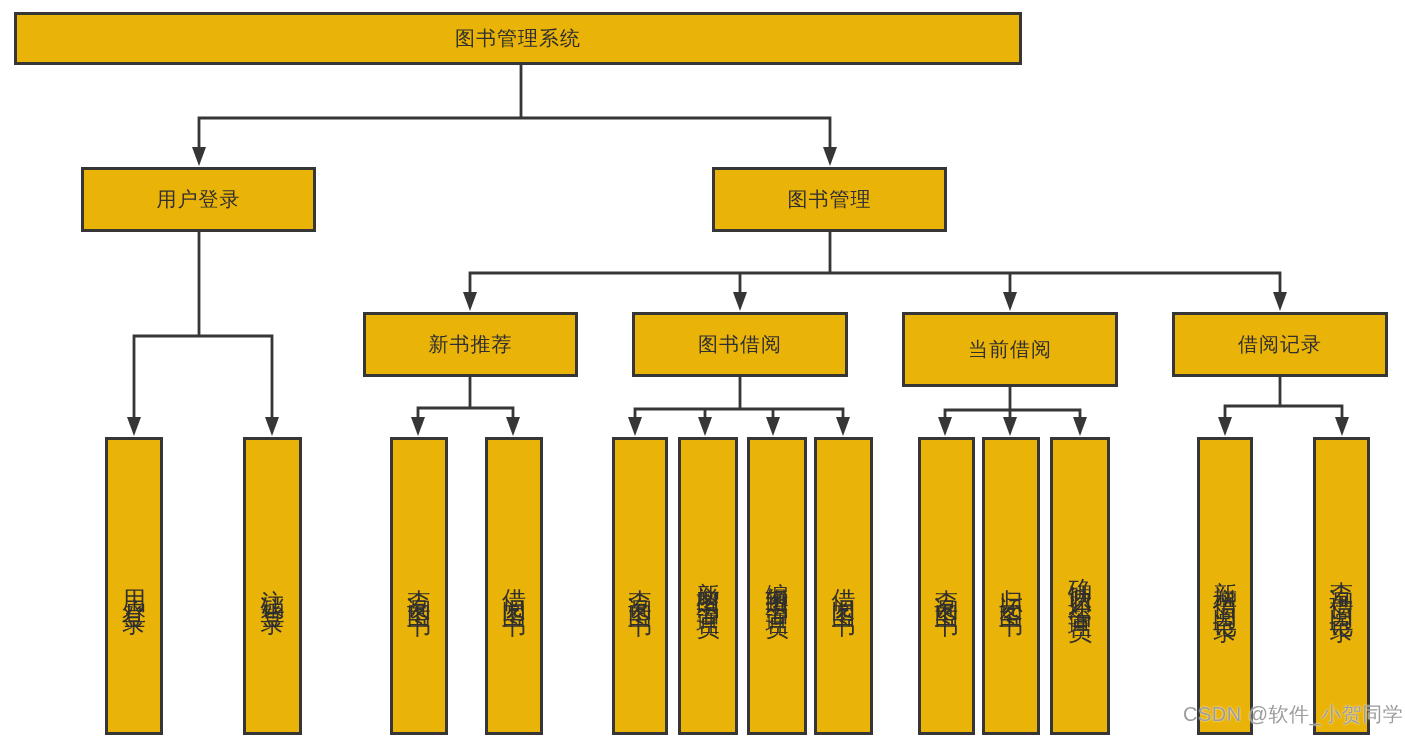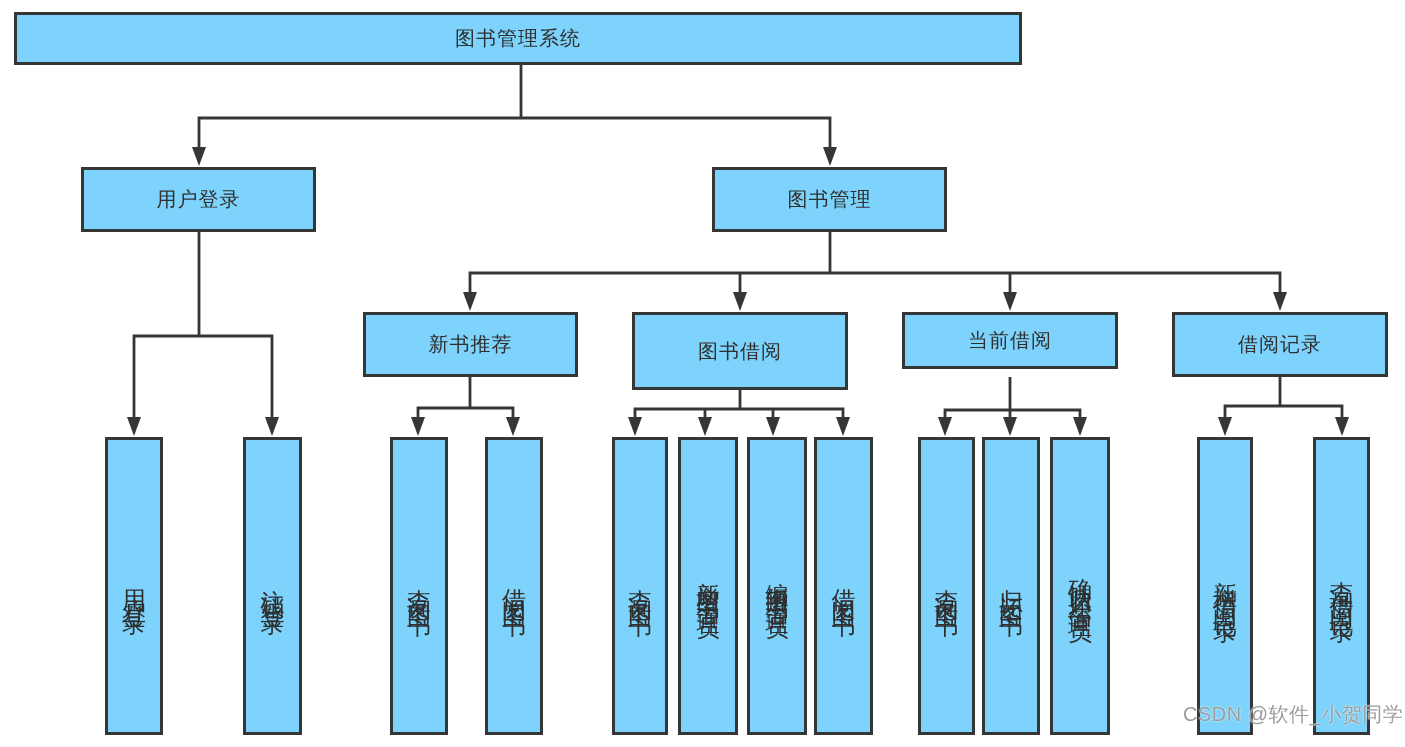--- a/index.html
+++ b/index.html
@@ -3,21 +3,21 @@
 <meta charset="utf-8">
 <style>
   * { box-sizing: border-box; }
   html,body { margin:0; padding:0; background:#ffffff; }
   body { font-family:"Liberation Sans", sans-serif; }
   .canvas { position:relative; width:1405px; height:747px; background:#ffffff; overflow:hidden; }
   svg.wires { position:absolute; left:0; top:0; }
   .hbox, .vbox {
     position:absolute;
     border:3px solid #363636;
-    background:#7dd3fc;
+    background:#eab308;
     display:flex; align-items:center; justify-content:center;
     color:#2f2f2f;
   }
   .hbox { font-size:20px; letter-spacing:1px; }
   .vbox span {
     writing-mode:vertical-rl;
     font-size:24px;
     letter-spacing:8px;
     line-height:1;
     white-space:nowrap;
@@ -87,24 +87,24 @@
   <div class="hbox" style="left:81px; top:167px; width:235px; height:65px;">
     <span>用户登录</span>
   </div>
   <div class="hbox" style="left:363px; top:312px; width:215px; height:65px;">
     <span>新书推荐</span>
   </div>
 
   <div class="hbox" style="left:712px; top:167px; width:235px; height:65px;">
     <span>图书管理</span>
   </div>
-  <div class="hbox" style="left:632px; top:312px; width:216px; height:78px;">
+  <div class="hbox" style="left:632px; top:312px; width:216px; height:65px;">
     <span>图书借阅</span>
   </div>
-  <div class="hbox" style="left:902px; top:312px; width:216px; height:57px;">
+  <div class="hbox" style="left:902px; top:312px; width:216px; height:75px;">
     <span>当前借阅</span>
   </div>
   <div class="hbox" style="left:1172px; top:312px; width:216px; height:65px;">
     <span>借阅记录</span>
   </div>
 
   <div class="vbox" style="left:105px; top:437px; width:58px; height:298px;">
     <span>用户登录</span>
   </div>
   <div class="vbox" style="left:243px; top:437px; width:59px; height:298px;">

